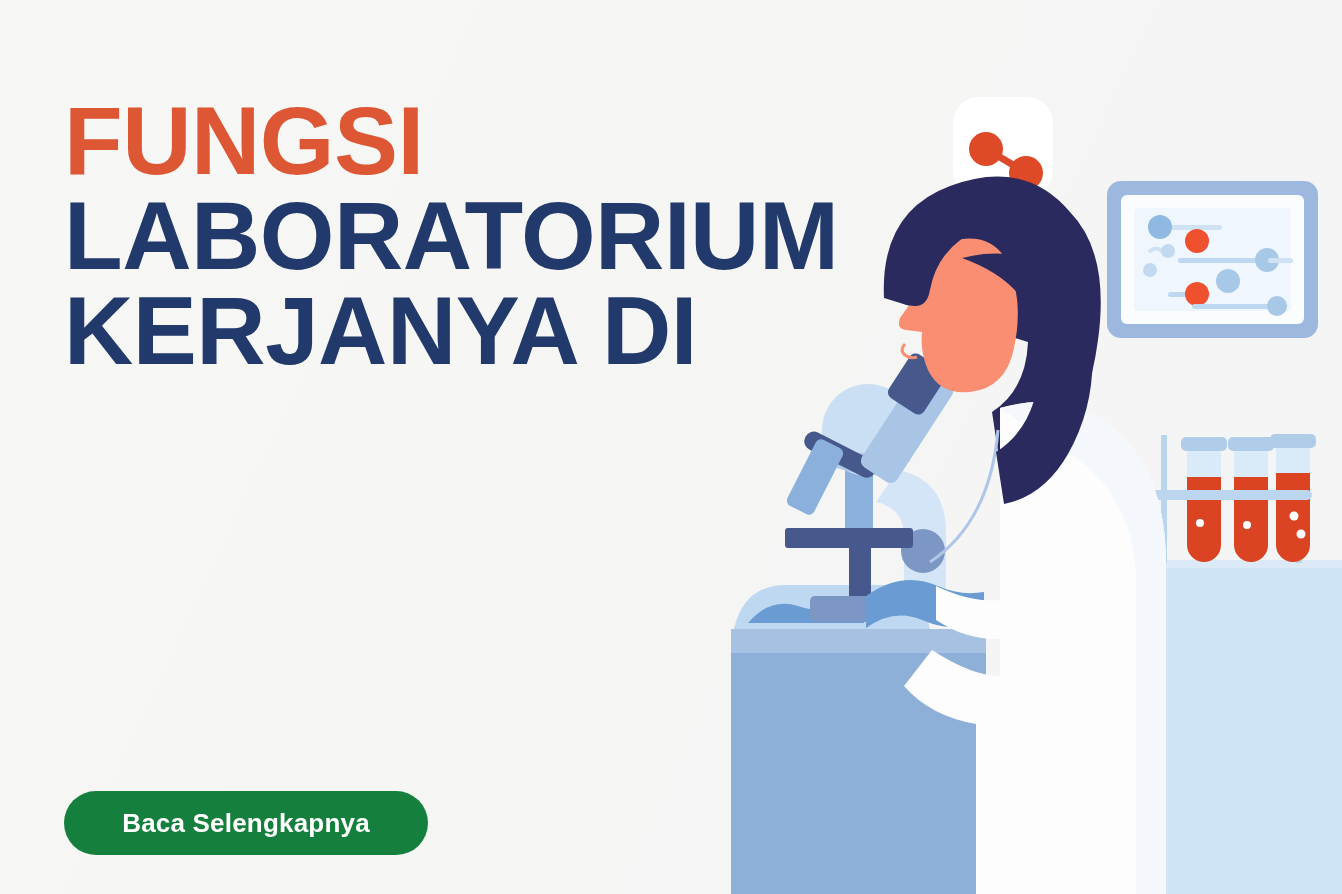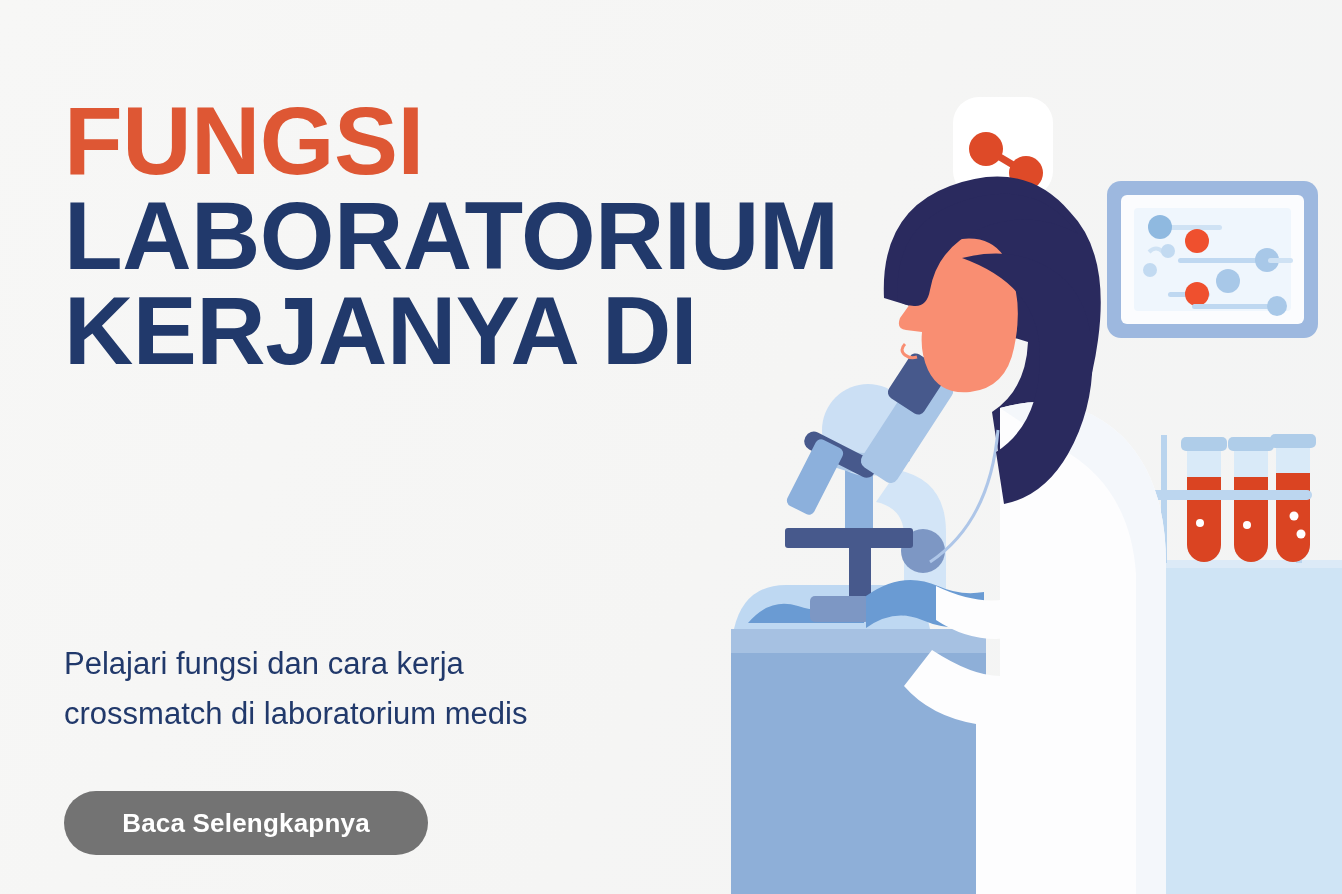--- a/index.html
+++ b/index.html
@@ -61,21 +61,21 @@
   }
 
   .cta-button {
     position: absolute;
     left: 0;
     top: 791px;
     width: 364px;
     height: 64px;
     border: none;
     border-radius: 32px;
-    background: #737373;
+    background: #15803d;
     color: #ffffff;
     font-family: "Liberation Sans", sans-serif;
     font-size: 26px;
     font-weight: bold;
     letter-spacing: 0.2px;
     cursor: pointer;
     padding: 0;
   }
 
   
@@ -260,19 +260,18 @@
   </div>
 
   <div class="text-col">
 
     <h1 class="headline">
       <span class="hl-line hl-accent">FUNGSI</span>
       <span class="hl-line hl-dark">LABORATORIUM</span>
       <span class="hl-line hl-dark">KERJANYA DI</span>
     </h1>
 
-    <p class="subtitle">Pelajari fungsi dan cara kerja crossmatch di laboratorium medis</p>
 
     <button class="cta-button">Baca Selengkapnya</button>
 
   </div>
 
 </div>
 
 </body></html>

